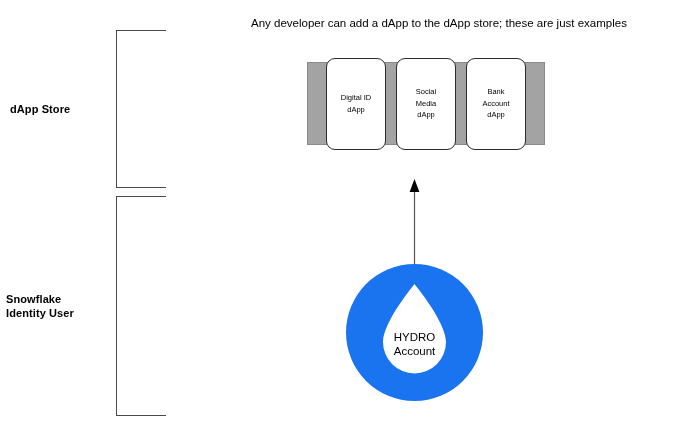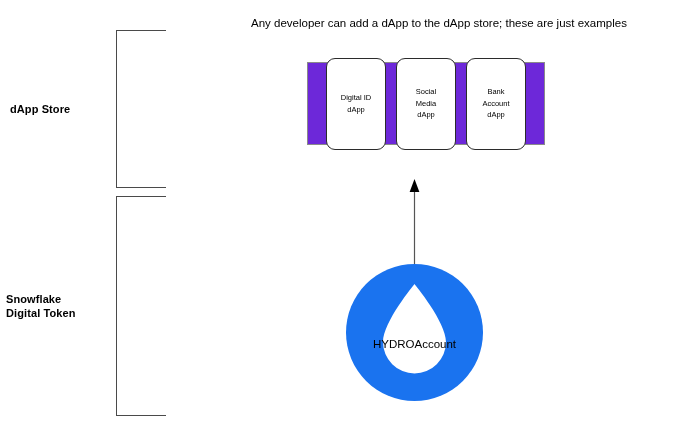--- a/index.html
+++ b/index.html
@@ -75,21 +75,21 @@
 
   
   #dapp-store-box {
     position: absolute;
     left: 307px;
     top: 62px;
     width: 238px;
     height: 83px;
     border: 1.3px solid #8a8a8a;
     box-sizing: border-box;
-    background: #6d28d9;
+    background: #a3a3a3;
   }
   #dapp-cards {
     position: absolute;
     left: 0;
     top: 0;
     width: 100%;
     height: 100%;
     display: flex;
     align-items: center;
     justify-content: space-evenly;
@@ -149,20 +149,21 @@
     width: 137px;
     height: 137px;
   }
   #hydro-balance-label {
     position: absolute;
     left: 0;
     top: 0;
     width: 137px;
     height: 137px;
     display: flex;
+    flex-direction: column;
     align-items: center;
     justify-content: center;
     padding-top: 22px;
     box-sizing: border-box;
     pointer-events: none;
   }
   #hydro-balance-label span {
     font-size: 11.5px;
     line-height: 14px;
     color: #000000;
@@ -172,21 +173,21 @@
 </head>
 <body>
 
 <div id="canvas">
 
   <div id="caption-top">Any developer can add a dApp to the dApp store; these are just examples</div>
 
   <div class="section-label" id="label-dapp-store">dApp Store</div>
 
   <div class="section-label" id="label-snowflake" style="white-space: pre-line;">Snowflake
-Digital Token</div>
+Identity User</div>
 
   <div class="bracket" id="bracket-dapp-store"></div>
 
   <div class="bracket" id="bracket-snowflake"></div>
 
   <div id="dapp-store-box">
     <div id="dapp-cards">
 
       <div class="dapp-card">
         <div class="dapp-card-label">Digital ID

